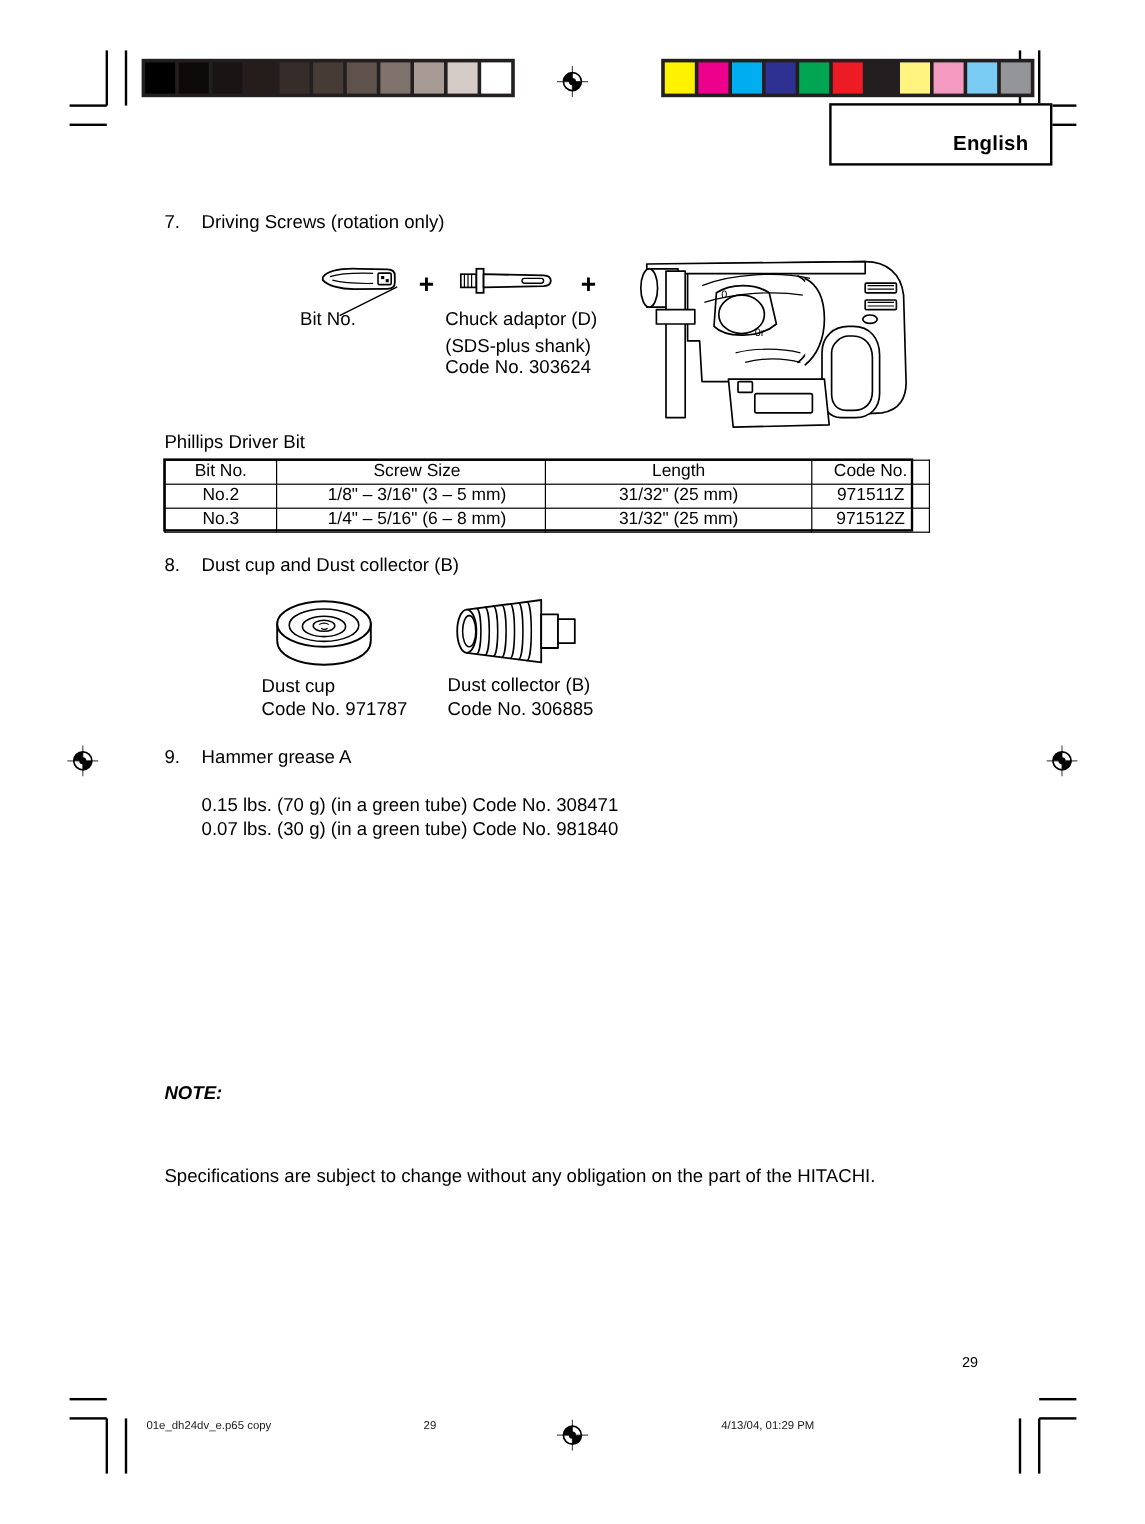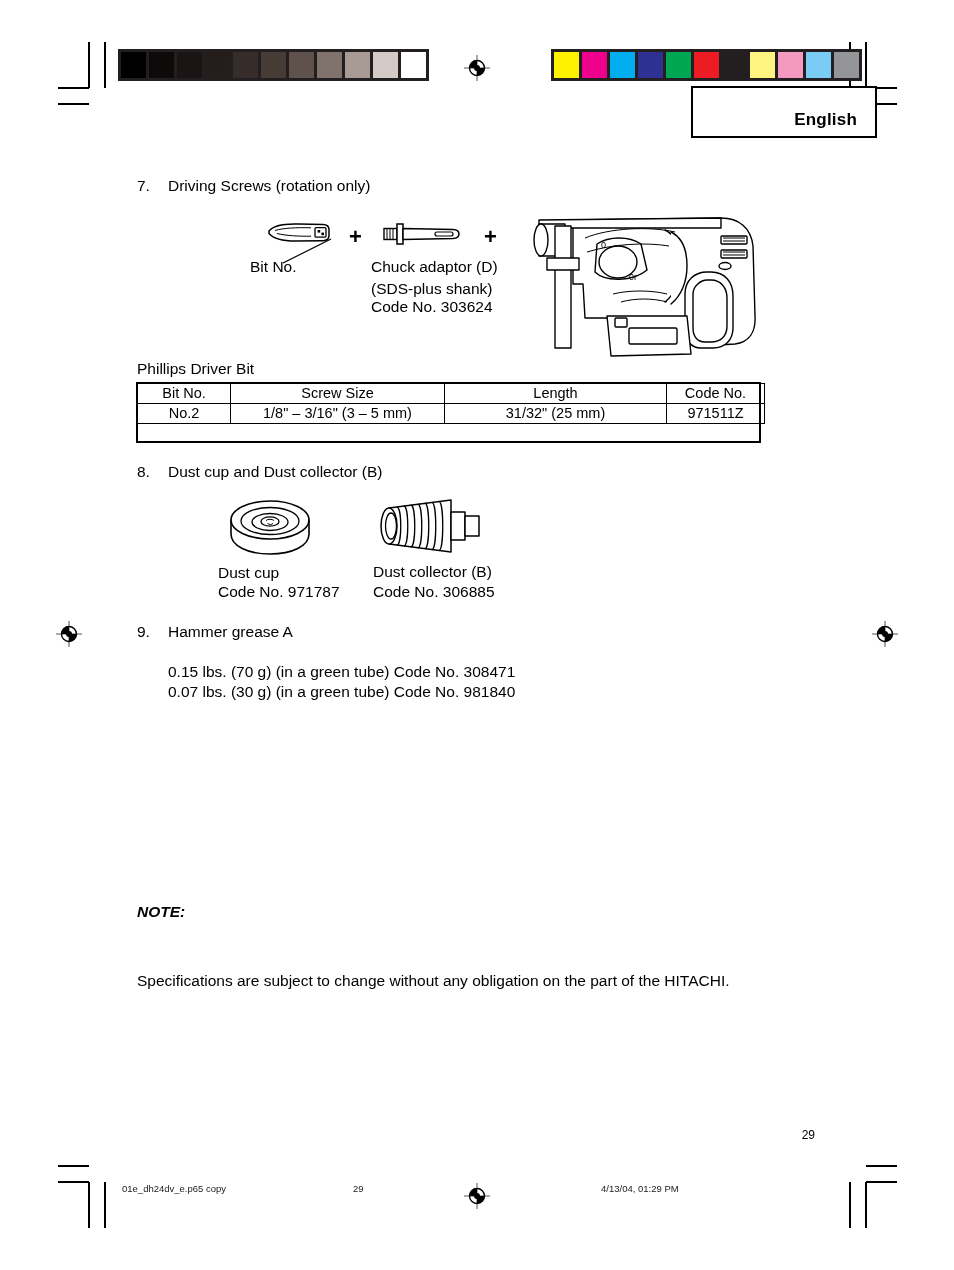--- a/index.html
+++ b/index.html
@@ -96,21 +96,21 @@
   #bit-table td {
     border: 1px solid #000;
     text-align: center;
     font-size: 14.5px;
     height: 19px;
     padding: 0;
     line-height: 19px;
     white-space: nowrap;
   }
   #bit-table .c0 { width: 92px; }
-  #bit-table .c1 { width: 213px; }
+  #bit-table .c1 { width: 213px; padding-left: 10px; }
   #bit-table .c2 { width: 221px; }
   #bit-table .c3 { width: 97px; }
   #table-frame {
     position: absolute;
     left: 136px;
     top: 382px;
     width: 625px;
     height: 61px;
     border: 2px solid #000;
     box-sizing: border-box;
@@ -348,20 +348,26 @@
       <td class="c1">Screw Size</td>
       <td class="c2">Length</td>
       <td class="c3">Code No.</td>
     </tr>
     <tr>
       <td class="c0">No.2</td>
       <td class="c1">1/8" – 3/16" (3 – 5 mm)</td>
       <td class="c2">31/32" (25 mm)</td>
       <td class="c3">971511Z</td>
     </tr>
+    <tr>
+      <td class="c0">No.3</td>
+      <td class="c1">1/4" – 5/16" (6 – 8 mm)</td>
+      <td class="c2">31/32" (25 mm)</td>
+      <td class="c3">971512Z</td>
+    </tr>
   </tbody>
     </table>
   <div id="table-frame"></div>
 
   <div class="txt" style="left:371px; top:258px;">Chuck adaptor (D)</div>
   <div class="txt" style="left:371px; top:280px;">(SDS-plus shank)</div>
   <div class="txt" style="left:371px; top:298px;">Code No. 303624</div>
 
   <div class="sec-num" style="left:137px; top:463px;">8.</div>
   <div class="sec-title" style="left:168px; top:463px;">Dust cup and Dust collector (B)</div>

